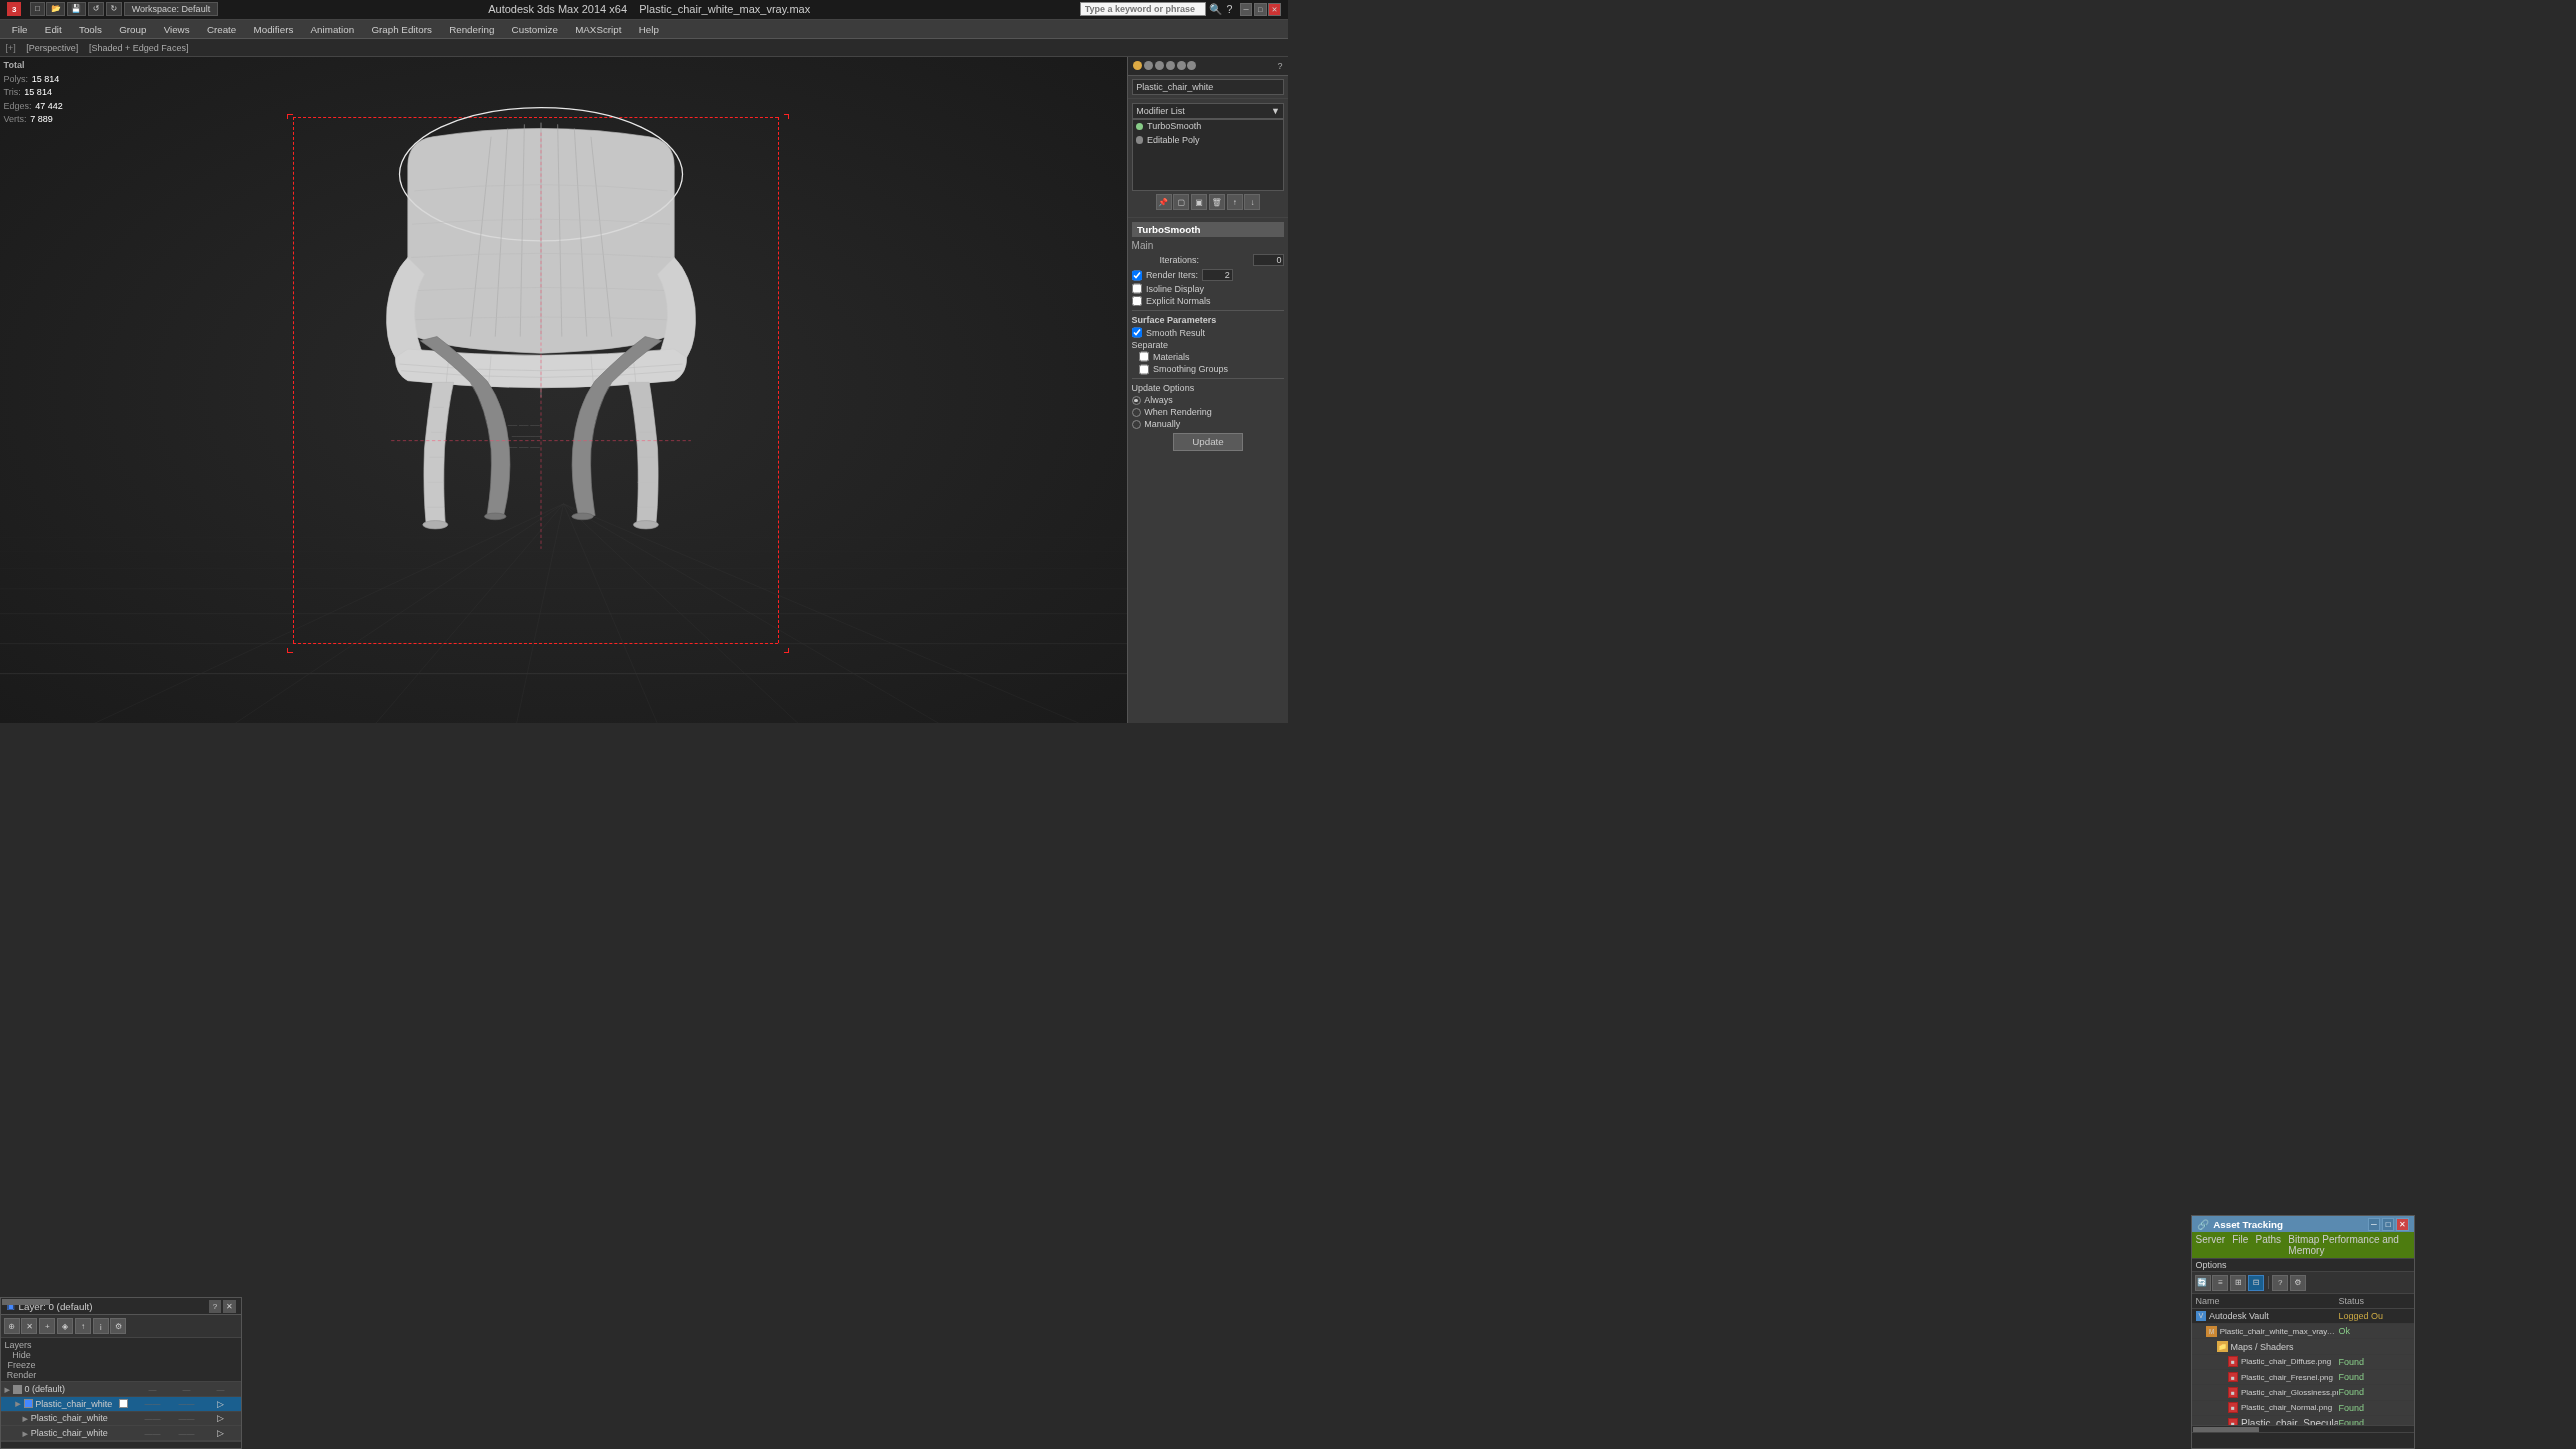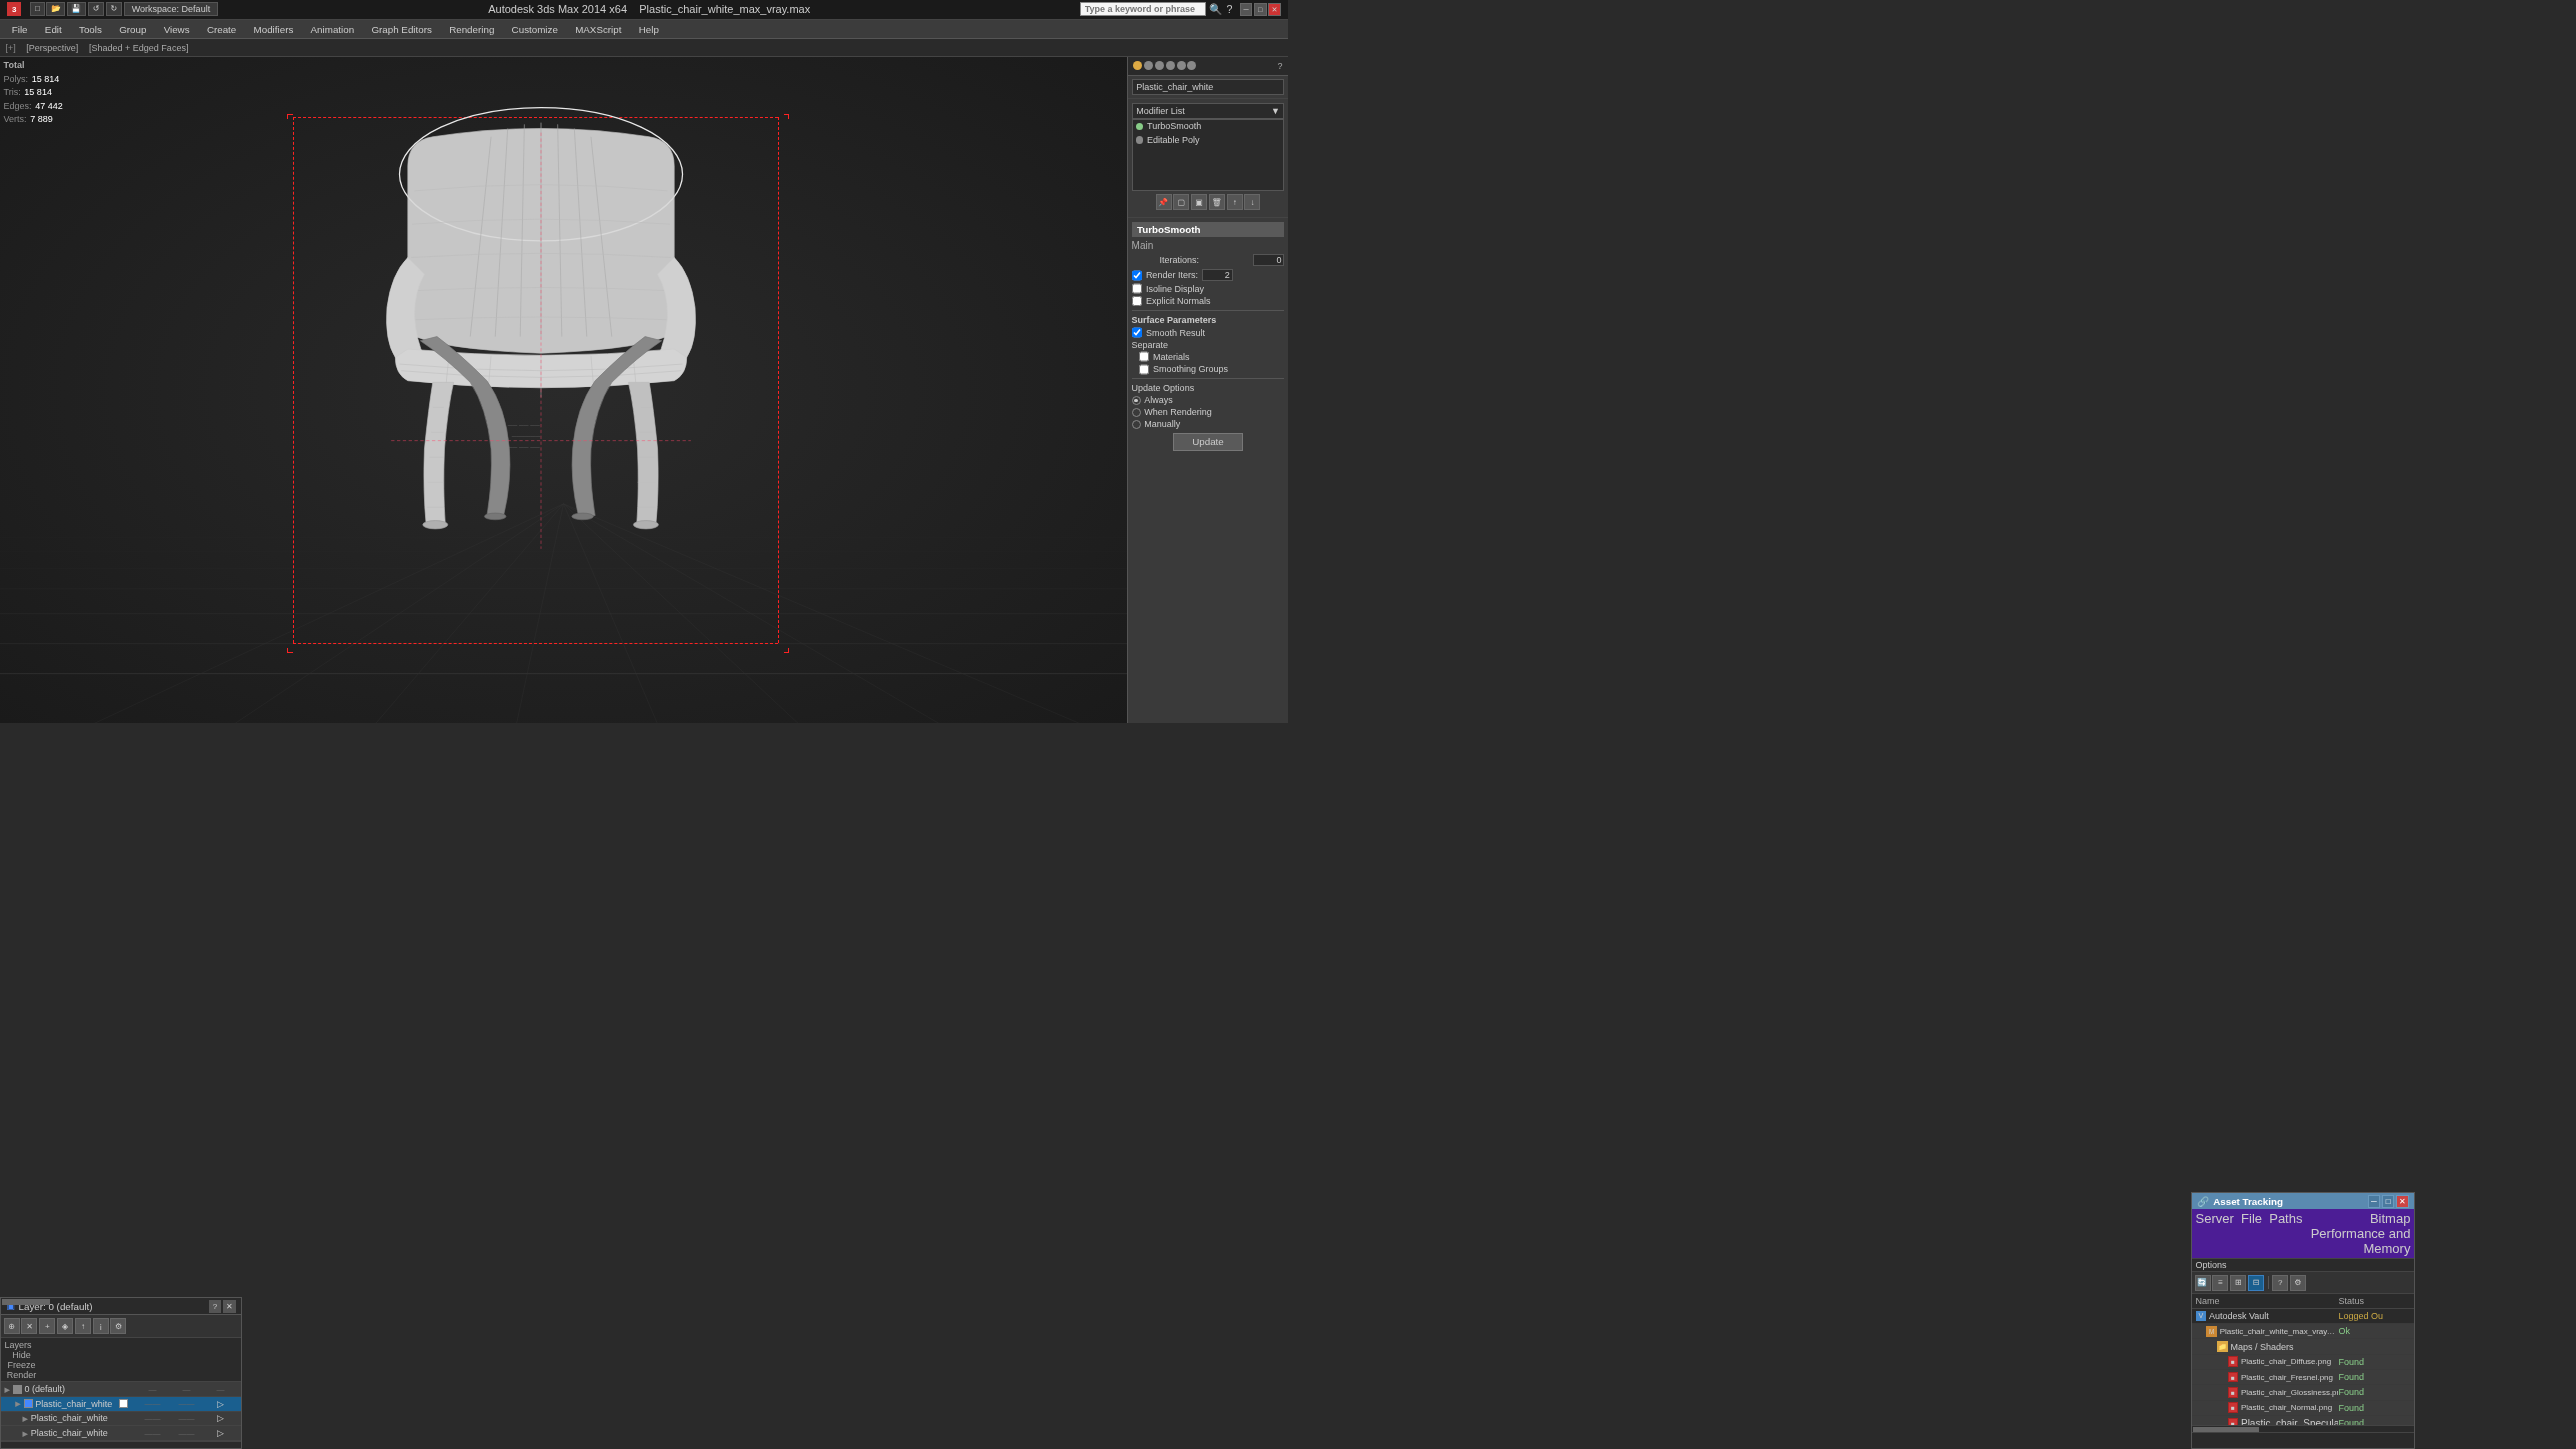--- a/index.html
+++ b/index.html
@@ -81,21 +81,21 @@
     #layer-panel .color-swatch { width: 9px; height: 9px; background: white; border: 0.9px solid #888; }
     #layer-panel .lr-dash { color: #666; font-size: 8px; }
     #layer-panel .scrollbar { height: 7.2px; background: #2a2a2a; border-top: 0.9px solid #444; }
 
     
     #asset-panel { position: absolute; right: 161px; bottom: 0; width: 224px; background: #3c3c3c; border: 0.9px solid #555; z-index: 20; }
     #asset-panel .panel-titlebar { background: #5a8ab0; padding: 1.8px 5.4px; display: flex; align-items: center; justify-content: space-between; }
     #asset-panel .panel-titlebar .title { color: #ffffff; font-size: 9.8px; font-weight: bold; display: flex; align-items: center; gap: 3.6px; }
     #asset-panel .panel-titlebar .controls { display: flex; gap: 1.8px; }
     #asset-panel .panel-titlebar .ctrl-btn { width: 12.5px; height: 12.5px; background: #4a7a9f; border: 0.9px solid #6a9abf; display: flex; align-items: center; justify-content: center; font-size: 8px; cursor: pointer; color: white; }
-    #asset-panel .menu-bar { background: #4c1d95; padding: 1.8px 3.6px; font-size: 13px; display: flex; gap: 7.2px; border-bottom: 0.9px solid #444; text-align: right; }
+    #asset-panel .menu-bar { background: #4d7c0f; padding: 1.8px 3.6px; font-size: 10px; display: flex; gap: 7.2px; border-bottom: 0.9px solid #444; }
     #asset-panel .menu-bar span { color: #cccccc; cursor: pointer; }
     #asset-panel .toolbar { display: flex; gap: 1.8px; padding: 2.7px; background: #333; border-bottom: 0.9px solid #444; align-items: center; }
     #asset-panel .toolbar .tb-btn { width: 16px; height: 16px; background: #555; border: 0.9px solid #666; display: flex; align-items: center; justify-content: center; font-size: 8px; cursor: pointer; }
     #asset-panel .toolbar .tb-btn.active { background: #1a5f8f; border-color: #3a7fbf; }
     #asset-panel .toolbar .separator { width: 0.9px; height: 12.5px; background: #555; margin: 0 1.8px; }
     #asset-panel .table-header { display: flex; padding: 1.8px 3.6px; background: #2a2a2a; font-size: 9px; color: #aaaaaa; border-bottom: 0.9px solid #444; }
     #asset-panel .table-header .th-name { flex: 1; }
     #asset-panel .table-header .th-status { width: 72px; }
     #asset-panel .table-rows { background: #3c3c3c; max-height: 116px; overflow-y: auto; }
     #asset-panel .table-row { display: flex; align-items: center; padding: 1.8px 3.6px; font-size: 9px; color: #cccccc; border-bottom: 0.9px solid #3a3a3a; }

